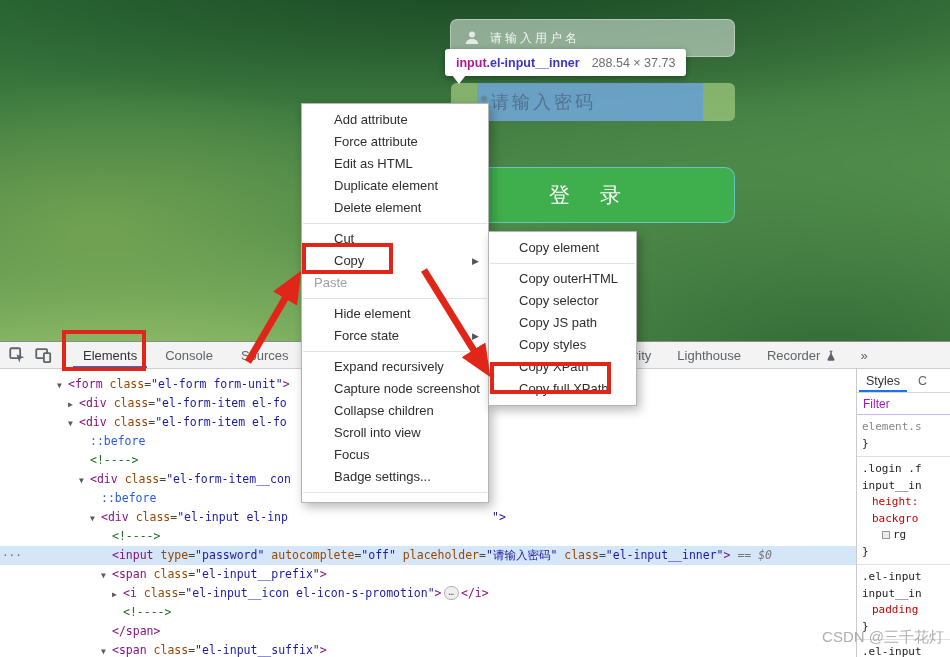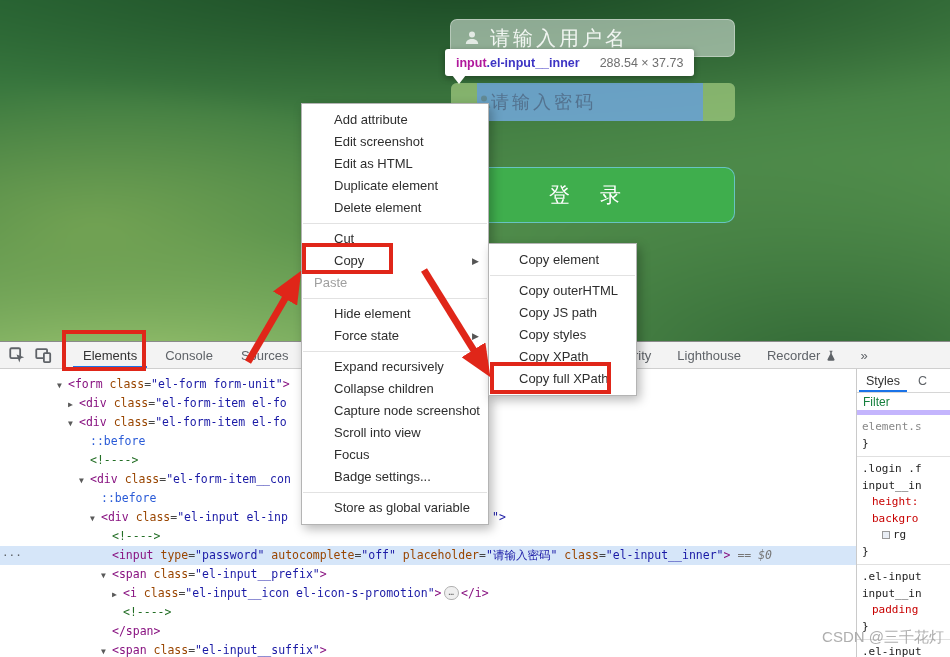--- a/index.html
+++ b/index.html
@@ -14,29 +14,29 @@
       radial-gradient(ellipse 520px 210px at 12% 60%, rgba(118,165,84,.9), rgba(118,165,84,0) 70%),
       radial-gradient(ellipse 620px 240px at 14% 98%, rgba(168,205,118,.95), rgba(168,205,118,0) 70%),
       radial-gradient(ellipse 700px 300px at 86% 95%, rgba(38,92,46,.85), rgba(38,92,46,0) 72%),
       radial-gradient(ellipse 900px 190px at 50% 0%, rgba(24,68,34,.95), rgba(24,68,34,0) 78%),
       linear-gradient(172deg, #2c6e38 0%, #417d42 35%, #55924e 65%, #68a35a 100%);
   }
 
   .username-field { position:absolute; left:450px; top:19px; width:285px; height:38px;
     background:rgba(213,227,217,.6); border:1px solid rgba(255,255,255,.35); border-radius:7px;
     display:flex; align-items:center; }
-  .username-field .ph { color:rgba(250,252,250,.92); font-size:20px; letter-spacing:3px; margin-left:10px; }
+  .username-field .ph { color:rgba(250,252,250,.92); font-size:12px; letter-spacing:3px; margin-left:10px; }
   .person-icon { width:16px; height:16px; margin-left:13px; flex:0 0 auto; }
 
   .inspect-tooltip { position:absolute; left:445px; top:49px; height:27px;
     background:#fff; border-radius:3px; box-shadow:0 2px 6px rgba(0,0,0,.35);
     display:flex; align-items:center; padding:0 11px; z-index:5; white-space:nowrap; }
   .inspect-tooltip .sel-tag  { color:#b0189c; font-weight:bold; font-size:12.5px; }
   .inspect-tooltip .sel-cls  { color:#3d34c4; font-weight:bold; font-size:12.5px; }
-  .inspect-tooltip .dims     { color:#6e6e6e; font-size:12.5px; margin-left:20px; }
+  .inspect-tooltip .dims     { color:#6e6e6e; font-size:12.5px; margin-left:12px; }
   .tooltip-pointer { position:absolute; left:452px; top:75px; width:0; height:0; z-index:5;
     border-left:7px solid transparent; border-right:7px solid transparent; border-top:9px solid #fff; }
 
   .password-field { position:absolute; left:451px; top:83px; width:284px; height:38px;
     border-radius:6px; background:rgba(205,218,208,.45); overflow:hidden; }
   .pw-pad-left  { position:absolute; left:0; top:0; bottom:0; width:26px;  background:var(--ov-green); }
   .pw-content   { position:absolute; left:26px; top:0; bottom:0; right:32px; background:var(--ov-blue); }
   .pw-pad-right { position:absolute; right:0; top:0; bottom:0; width:32px; background:var(--ov-green); }
   .password-field .ph { position:absolute; left:40px; top:7px; color:rgba(82,112,140,.95);
     font-size:18px; letter-spacing:3px; }
@@ -83,36 +83,36 @@
   .sb-thumb { position:absolute; top:86px; left:1px; width:8px; height:96px; background:#c9c9c9; }
 
   .dt-styles { position:absolute; right:0; top:27px; width:94px; bottom:0; border-left:1px solid #cacaca;
     background:#fff; overflow:hidden; }
   .st-tabs { height:24px; border-bottom:1px solid #d6d6d6; display:flex; align-items:center; white-space:nowrap; }
   .st-tab { font-size:12.5px; color:#5f6368; padding:0 9px; height:100%; display:flex; align-items:center;
     position:relative; }
   .st-tab.active { color:#333; }
   .st-tab.active::after { content:""; position:absolute; left:2px; right:2px; bottom:0; height:2px;
     background:var(--accent-blue); }
-  .st-filter { height:22px; border-bottom:5px solid #c4b5fd; font-size:12px; color:#15803d;
+  .st-filter { height:22px; border-bottom:1px solid #c4b5fd; font-size:12px; color:#a21caf;
     display:flex; align-items:center; padding-left:6px; }
   #style-rules { font-family:"DejaVu Sans Mono", monospace; font-size:11px; padding:4px 0 0 5px; }
   .st-line { height:16.5px; line-height:16.5px; white-space:nowrap; }
   .st-sep { height:5px; border-bottom:1px solid #e0e0e0; margin:0 0 4px -5px; }
   .st-sel  { color:#222; } .st-selg { color:#888; } .st-pl { color:#222; }
   .st-prop { color:#c80000; }
   .st-ind1 { padding-left:10px; } .st-ind2 { padding-left:20px; }
   .st-swatch { display:inline-block; width:8px; height:8px; border:1px solid #999; background:#e9eef5;
     margin-right:3px; vertical-align:-1px; }
 
   
   .ctx-menu { position:absolute; background:#fff; border:1px solid #b4b4b4;
     box-shadow:3px 4px 10px rgba(0,0,0,.28); z-index:30; padding:5px 0; }
   #context-menu { left:301px; top:103px; width:188px; }
-  #sub-menu     { left:488px; top:243px; width:149px; }
+  #sub-menu     { left:488px; top:231px; width:149px; }
   .menu-item { height:22px; line-height:22px; font-size:13px; color:#2e2e2e; padding-left:32px;
     position:relative; white-space:nowrap; }
   #sub-menu .menu-item { padding-left:30px; }
   .menu-item.disabled { color:#9f9f9f;padding-left:12px; }
   .menu-item .sub-arrow { position:absolute; right:9px; top:0; font-size:9px; color:#555; }
   .menu-sep { height:1px; background:#e2e2e2; margin:4px 1px; }
 
   
   .annot-box { position:absolute; border:4px solid var(--annot); z-index:60; pointer-events:none; }
   #annot-elements { left:62px;  top:330px; width:84px;  height:41px; }
@@ -271,45 +271,45 @@
           <div class="st-line st-ind1"><span class="st-prop">padding</span></div>
           <div class="st-line"><span class="st-pl">}</span></div>
           <div class="st-sep"></div>
           <div class="st-line"><span class="st-sel">.el-input</span></div>
         </div>
     </div>
   </div>
 
   <div class="ctx-menu" id="context-menu">
       <div class="menu-item">Add attribute</div>
-      <div class="menu-item">Edit screenshot</div>
+      <div class="menu-item">Force attribute</div>
       <div class="menu-item">Edit as HTML</div>
       <div class="menu-item">Duplicate element</div>
       <div class="menu-item">Delete element</div>
       <div class="menu-sep"></div>
       <div class="menu-item">Cut</div>
       <div class="menu-item">Copy<span class="sub-arrow">▶</span></div>
       <div class="menu-item disabled">Paste</div>
       <div class="menu-sep"></div>
       <div class="menu-item">Hide element</div>
       <div class="menu-item">Force state<span class="sub-arrow">▶</span></div>
       <div class="menu-sep"></div>
       <div class="menu-item">Expand recursively</div>
+      <div class="menu-item">Capture node screenshot</div>
       <div class="menu-item">Collapse children</div>
-      <div class="menu-item">Capture node screenshot</div>
       <div class="menu-item">Scroll into view</div>
       <div class="menu-item">Focus</div>
       <div class="menu-item">Badge settings...</div>
       <div class="menu-sep"></div>
-      <div class="menu-item">Store as global variable</div>
     </div>
   <div class="ctx-menu" id="sub-menu">
       <div class="menu-item">Copy element</div>
       <div class="menu-sep"></div>
       <div class="menu-item">Copy outerHTML</div>
+      <div class="menu-item">Copy selector</div>
       <div class="menu-item">Copy JS path</div>
       <div class="menu-item">Copy styles</div>
       <div class="menu-item">Copy XPath</div>
       <div class="menu-item">Copy full XPath</div>
     </div>
 
   <div class="annot-box" id="annot-elements"></div>
   <div class="annot-box" id="annot-copy"></div>
   <div class="annot-box" id="annot-xpath"></div>
   <svg id="annot-arrows">

